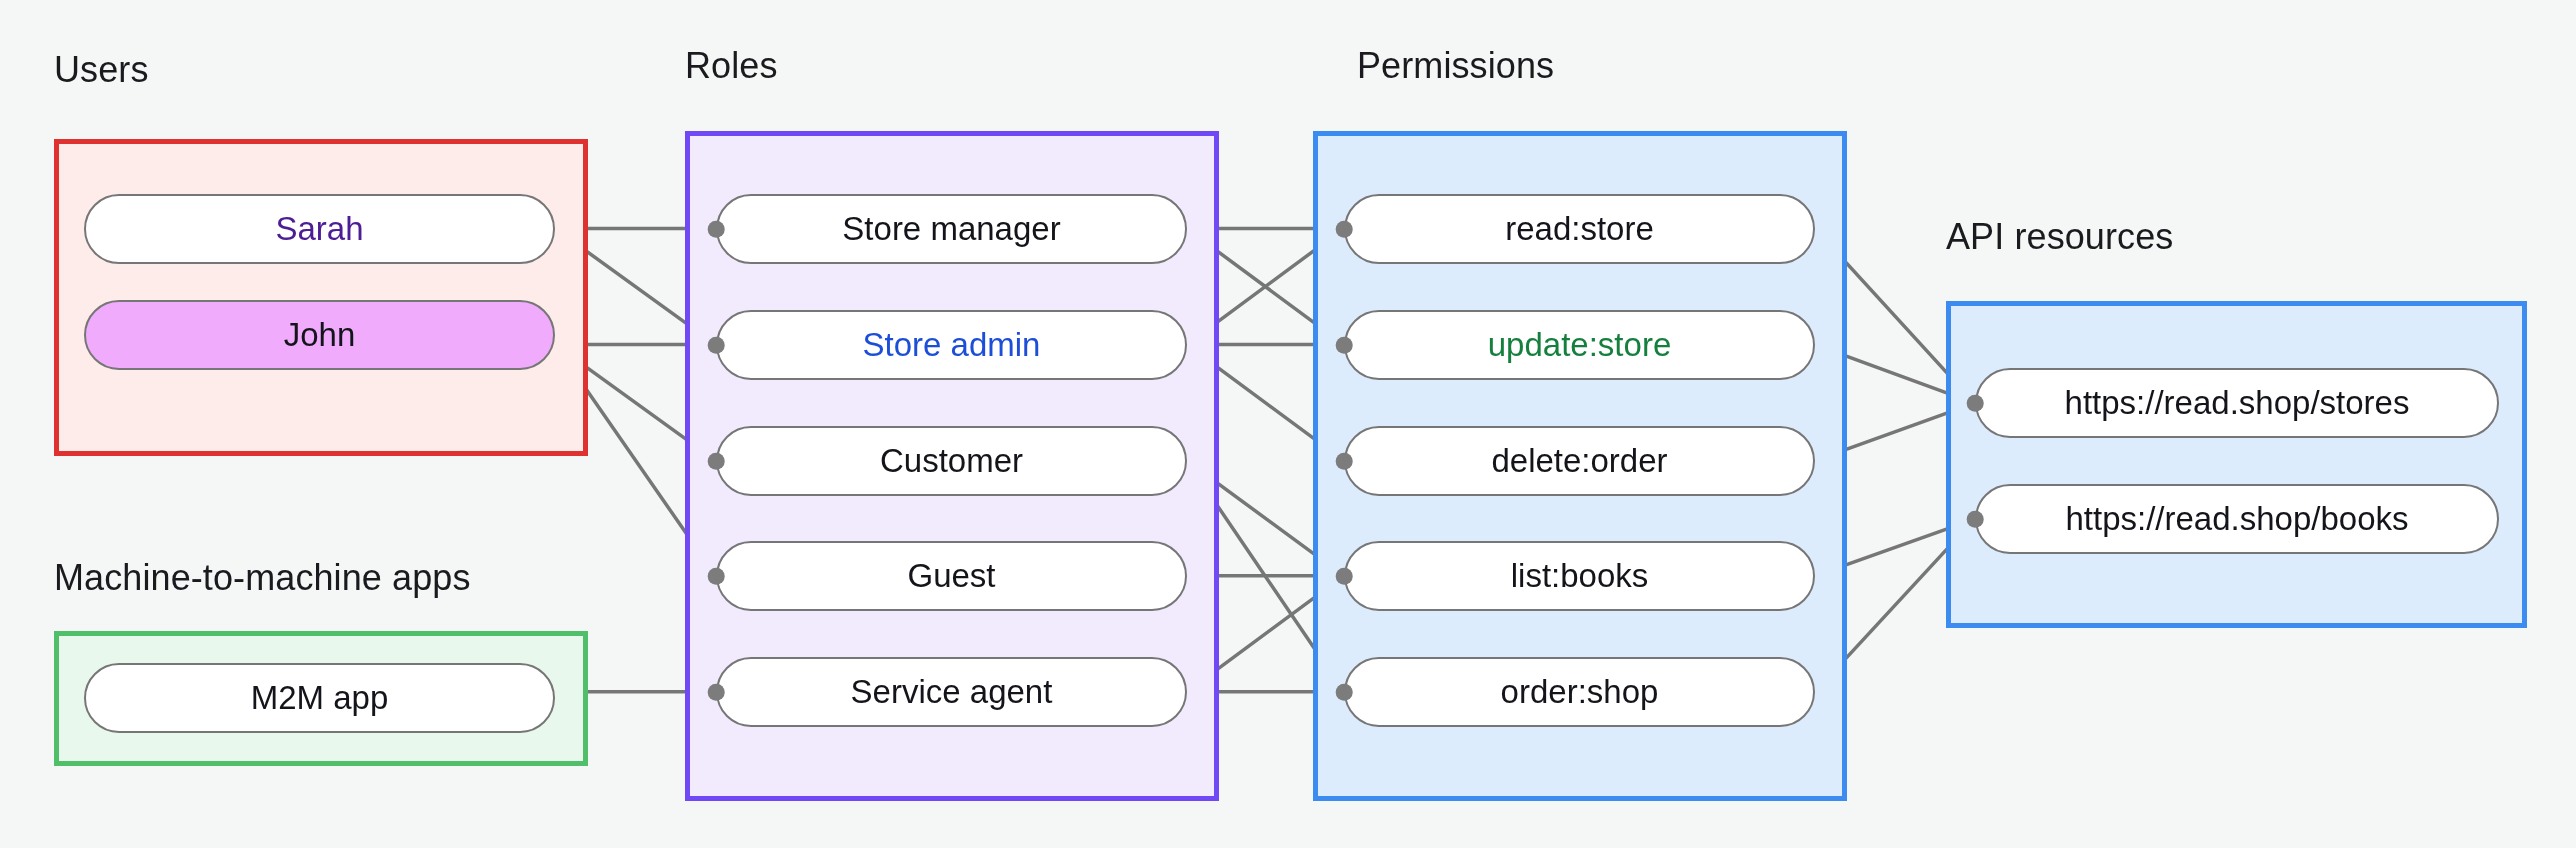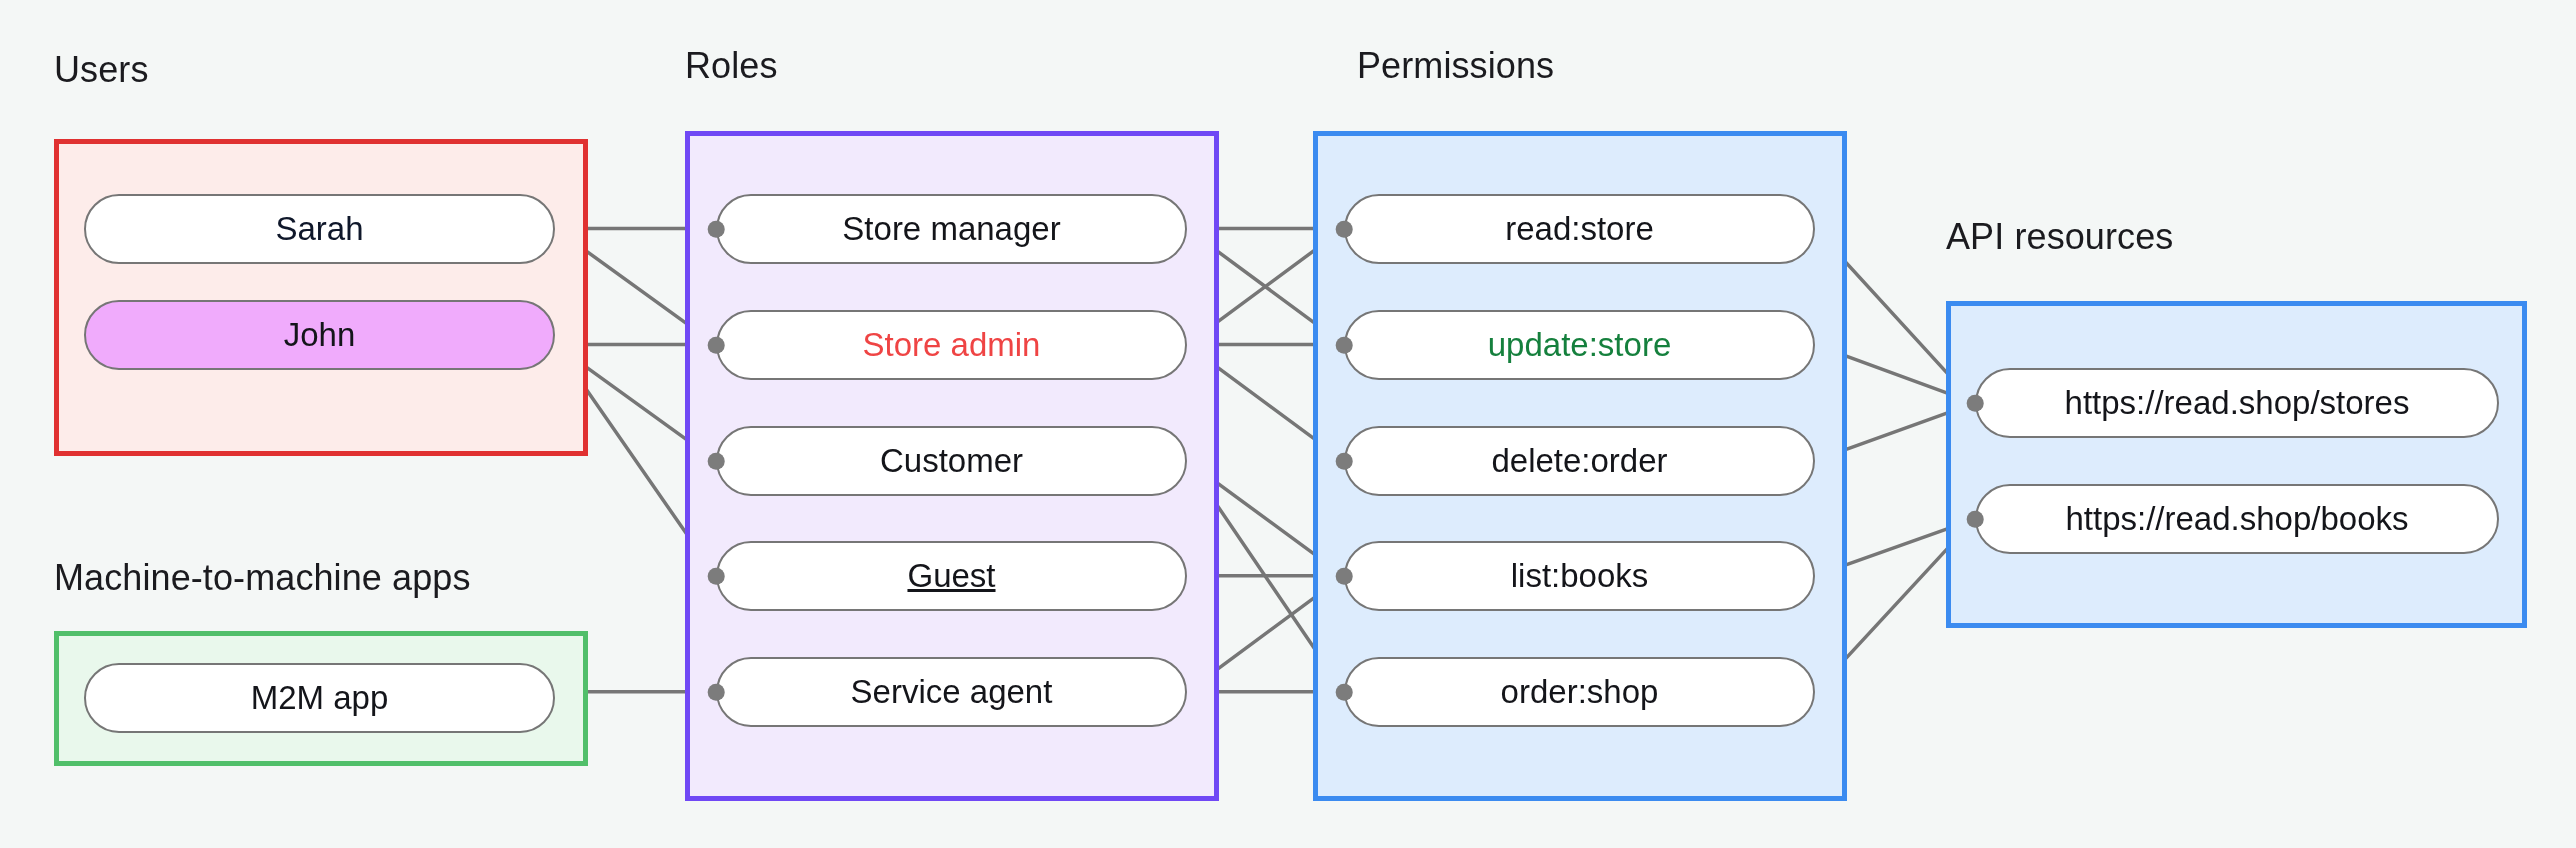--- a/index.html
+++ b/index.html
@@ -82,27 +82,27 @@
       <div class="group-title" style="left: 54px; top: 557px;">Machine-to-machine apps</div>
       <div class="group-box g-m2m" style="left: 54px; top: 631px; width: 534px; height: 135px; border-color: rgb(81, 191, 106); background: rgb(233, 248, 236);"></div>
       <div class="group-title" style="left: 685px; top: 45px;">Roles</div>
       <div class="group-box g-roles" style="left: 685px; top: 131px; width: 534px; height: 670px; border-color: rgb(112, 72, 245); background: rgb(242, 234, 253);"></div>
       <div class="group-title" style="left: 1357px; top: 45px;">Permissions</div>
       <div class="group-box g-permissions" style="left: 1313px; top: 131px; width: 534px; height: 670px; border-color: rgb(59, 139, 240); background: rgb(221, 236, 253);"></div>
       <div class="group-title" style="left: 1946px; top: 216px;">API resources</div>
       <div class="group-box g-api" style="left: 1946px; top: 301px; width: 581px; height: 327px; border-color: rgb(59, 139, 240); background: rgb(221, 236, 253);"></div>
     </div>
   <div id="nodes">
-      <div class="node" style="left: 84px; top: 194px; width: 471px; height: 70px; border-color: rgb(118, 118, 118); background: rgb(255, 255, 255); color: #0f172a;">Sarah</div>
+      <div class="node" style="left: 84px; top: 194px; width: 471px; height: 70px; border-color: rgb(118, 118, 118); background: rgb(255, 255, 255); color: #4c1d95;">Sarah</div>
       <div class="node" style="left: 84px; top: 300px; width: 471px; height: 70px; border-color: rgb(118, 118, 118); background: #f0abfc; color: rgb(20, 21, 26); text-align: center;">John</div>
       <div class="node" style="left: 84px; top: 663px; width: 471px; height: 70px; border-color: rgb(118, 118, 118); background: rgb(255, 255, 255); color: rgb(20, 21, 26); text-align: center;">M2M app</div>
       <div class="node" style="left: 716px; top: 194px; width: 471px; height: 70px; border-color: rgb(118, 118, 118); background: rgb(255, 255, 255); color: rgb(20, 21, 26);">Store manager</div>
-      <div class="node" style="left: 716px; top: 310px; width: 471px; height: 70px; border-color: rgb(118, 118, 118); background: rgb(255, 255, 255); color: #ef4444; text-align: right;">Store admin</div>
+      <div class="node" style="left: 716px; top: 310px; width: 471px; height: 70px; border-color: rgb(118, 118, 118); background: rgb(255, 255, 255); color: #1d4ed8; text-align: right;">Store admin</div>
       <div class="node" style="left: 716px; top: 426px; width: 471px; height: 70px; border-color: rgb(118, 118, 118); background: rgb(255, 255, 255); color: rgb(20, 21, 26);">Customer</div>
-      <div class="node" style="left: 716px; top: 541px; width: 471px; height: 70px; border-color: rgb(118, 118, 118); background: rgb(255, 255, 255); color: rgb(20, 21, 26); text-decoration: underline;">Guest</div>
+      <div class="node" style="left: 716px; top: 541px; width: 471px; height: 70px; border-color: rgb(118, 118, 118); background: rgb(255, 255, 255); color: rgb(20, 21, 26);">Guest</div>
       <div class="node" style="left: 716px; top: 657px; width: 471px; height: 70px; border-color: rgb(118, 118, 118); background: rgb(255, 255, 255); color: rgb(20, 21, 26);">Service agent</div>
       <div class="node" style="left: 1344px; top: 194px; width: 471px; height: 70px; border-color: rgb(118, 118, 118); background: rgb(255, 255, 255); color: rgb(20, 21, 26);">read:store</div>
       <div class="node" style="left: 1344px; top: 310px; width: 471px; height: 70px; border-color: rgb(118, 118, 118); background: rgb(255, 255, 255); color: #15803d;">update:store</div>
       <div class="node" style="left: 1344px; top: 426px; width: 471px; height: 70px; border-color: rgb(118, 118, 118); background: rgb(255, 255, 255); color: rgb(20, 21, 26);">delete:order</div>
       <div class="node" style="left: 1344px; top: 541px; width: 471px; height: 70px; border-color: rgb(118, 118, 118); background: rgb(255, 255, 255); color: rgb(20, 21, 26);">list:books</div>
       <div class="node" style="left: 1344px; top: 657px; width: 471px; height: 70px; border-color: rgb(118, 118, 118); background: rgb(255, 255, 255); color: rgb(20, 21, 26);">order:shop</div>
       <div class="node" style="left: 1975px; top: 368px; width: 524px; height: 70px; border-color: rgb(118, 118, 118); background: rgb(255, 255, 255); color: rgb(20, 21, 26);">https://read.shop/stores</div>
       <div class="node" style="left: 1975px; top: 484px; width: 524px; height: 70px; border-color: rgb(118, 118, 118); background: rgb(255, 255, 255); color: rgb(20, 21, 26);">https://read.shop/books</div>
     </div>
   <div id="portlayer">

